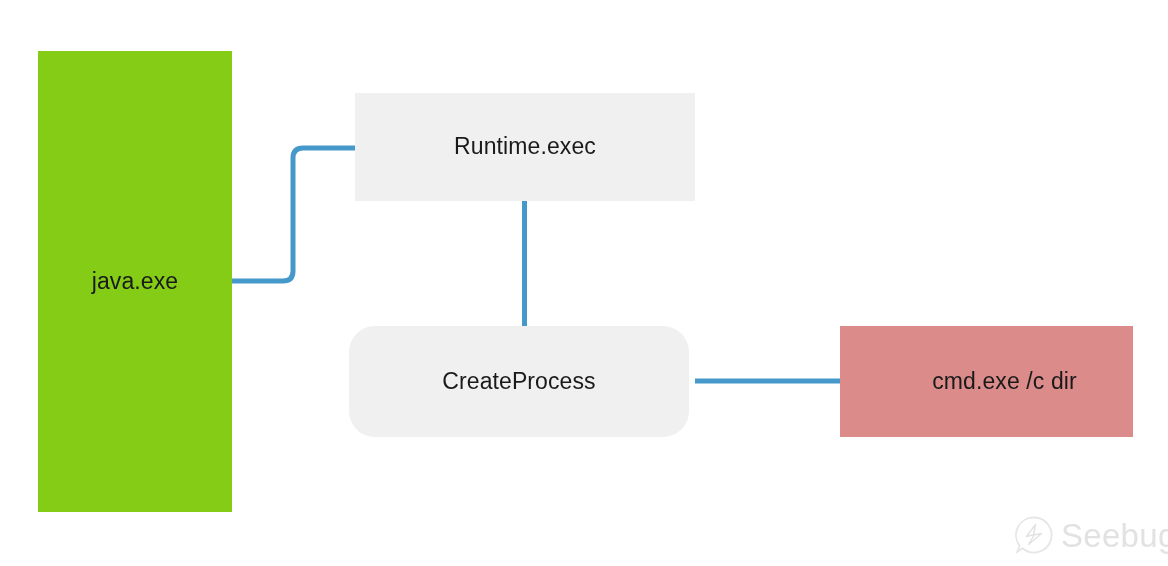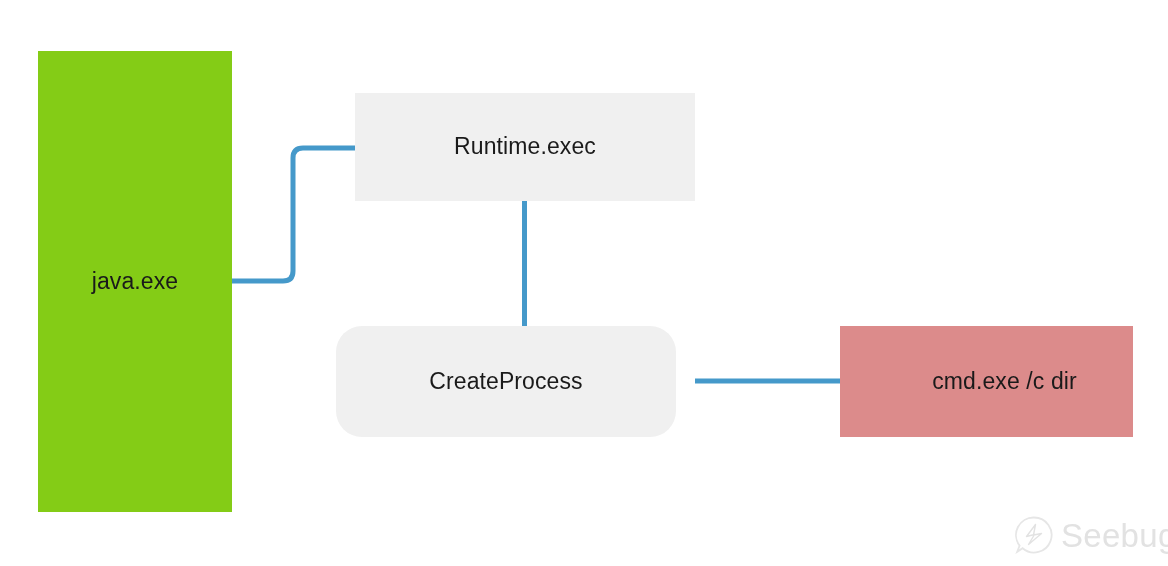--- a/index.html
+++ b/index.html
@@ -41,21 +41,21 @@
     background: #84cc16;
   }
   #node-runtime {
     left: 355px;
     top: 93px;
     width: 340px;
     height: 108px;
     background: #f0f0f0;
   }
   #node-createprocess {
-    left: 336px;
+    left: 349px;
     top: 326px;
     width: 340px;
     height: 111px;
     background: #f0f0f0;
     border-radius: 26px;
   }
   #node-cmd {
     left: 840px;
     top: 326px;
     width: 293px;

